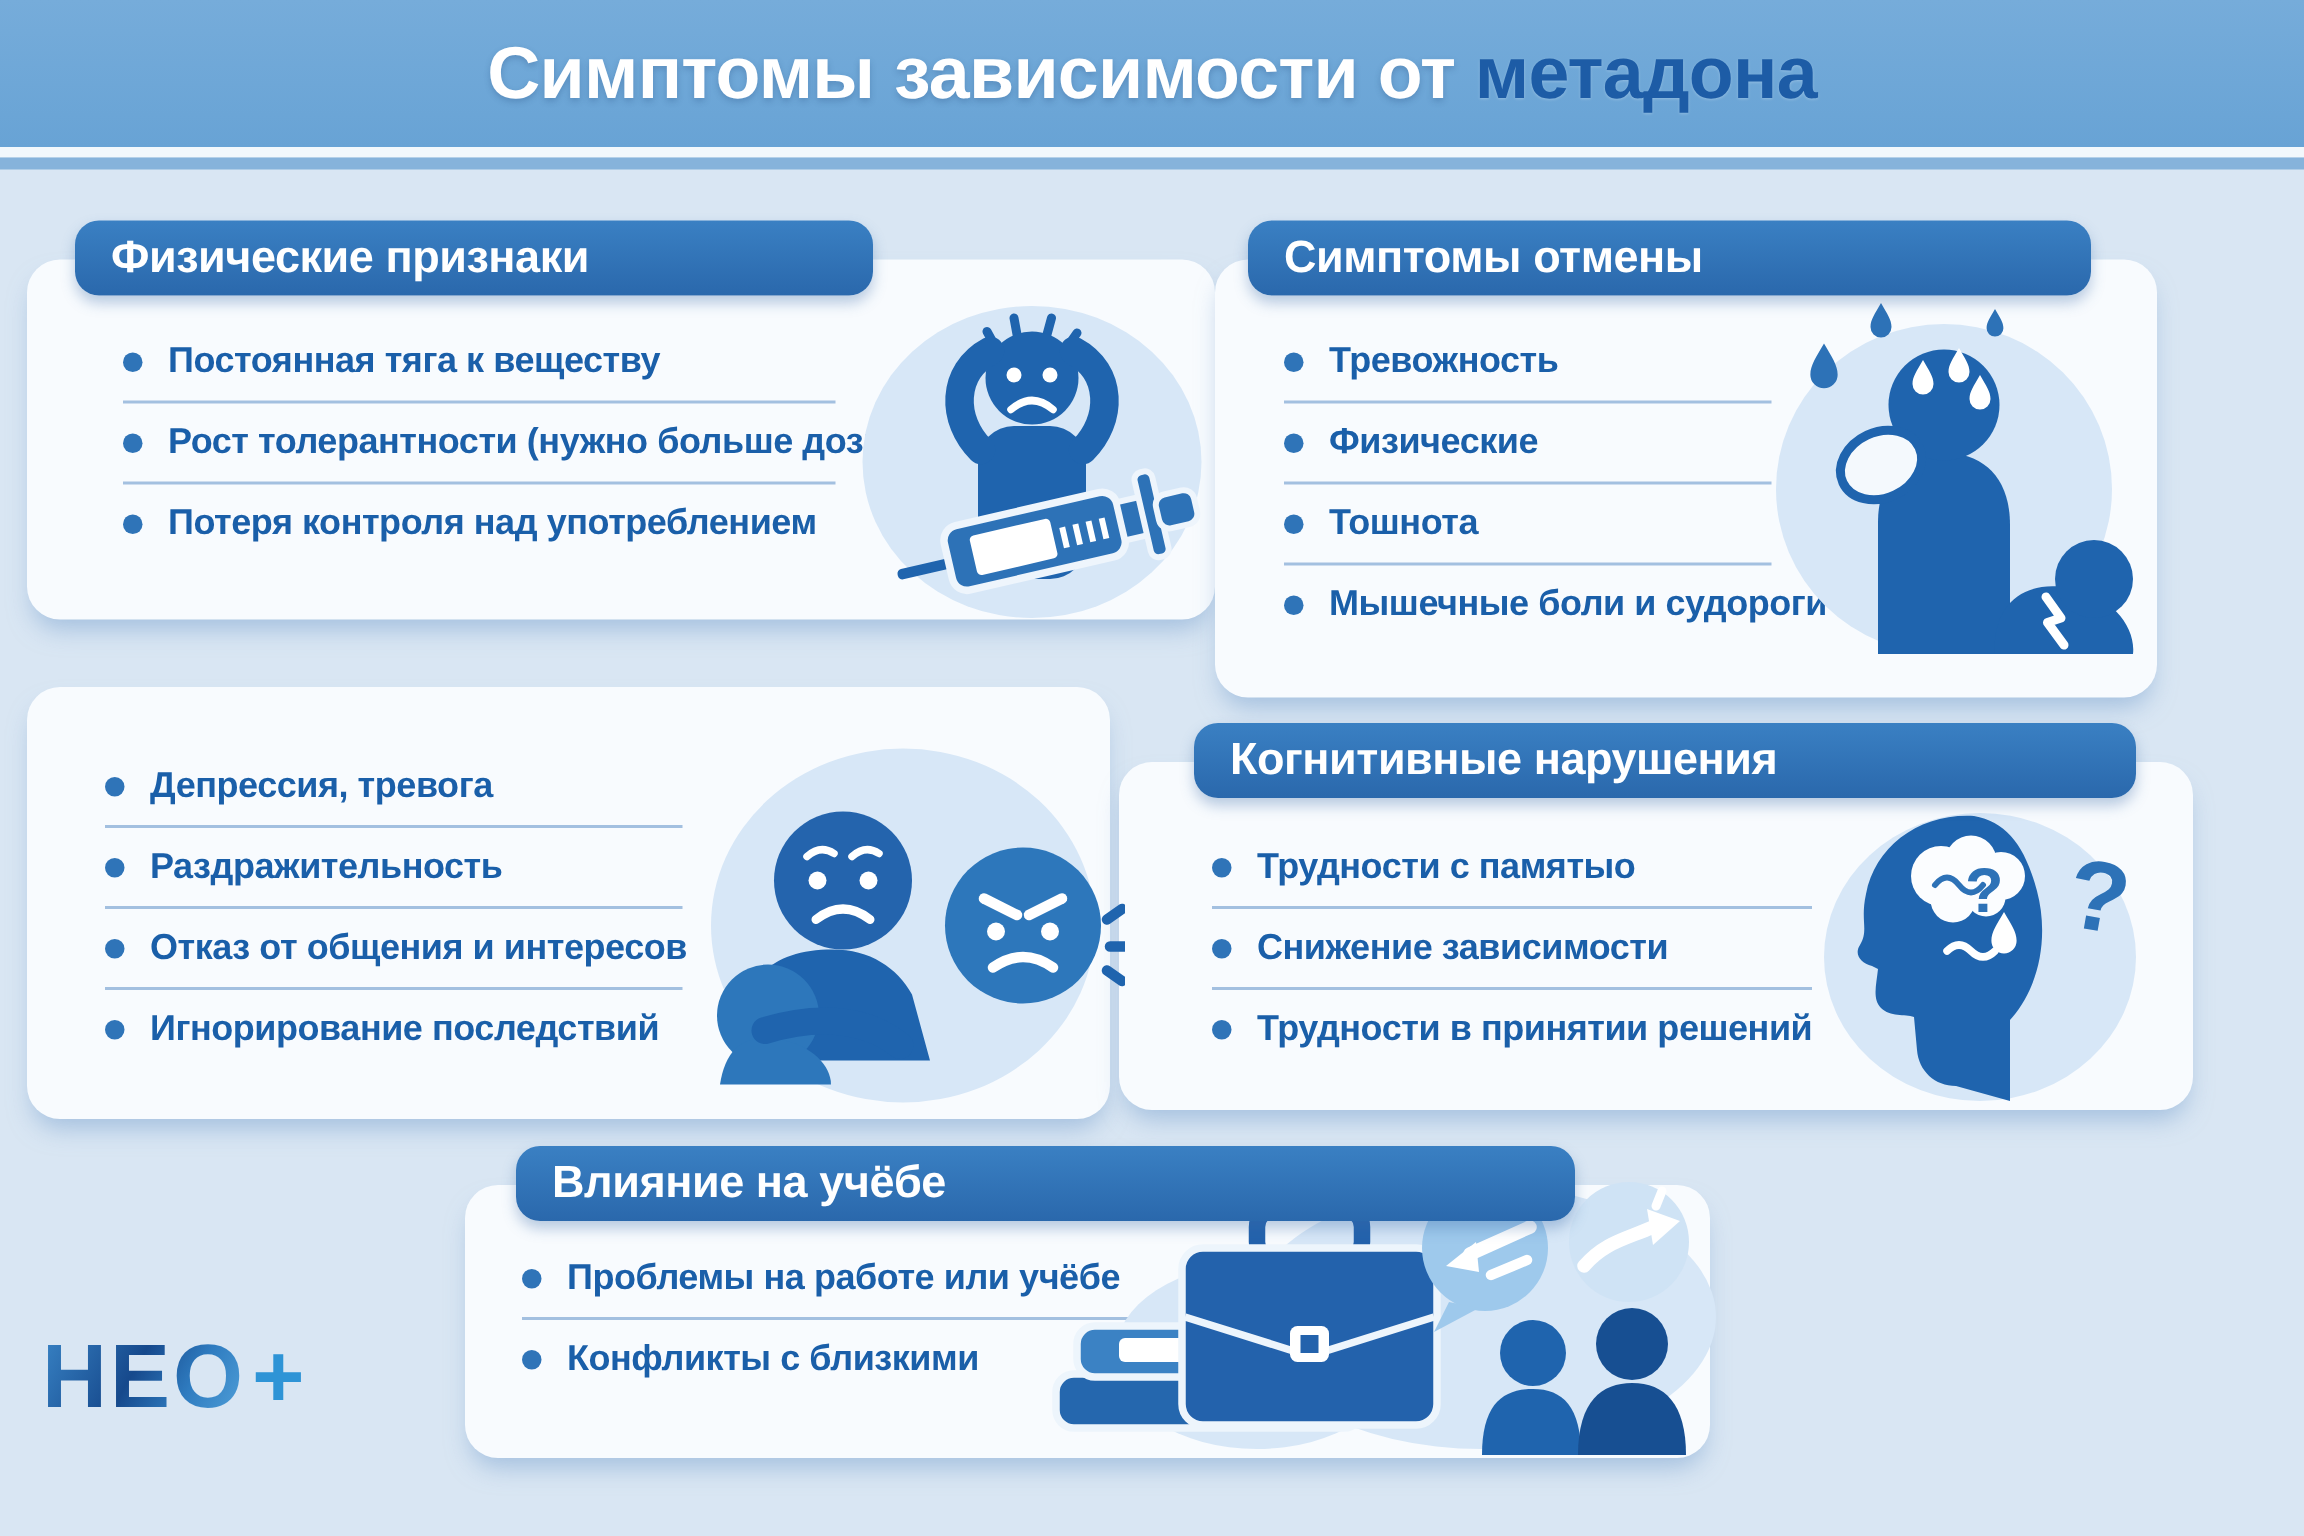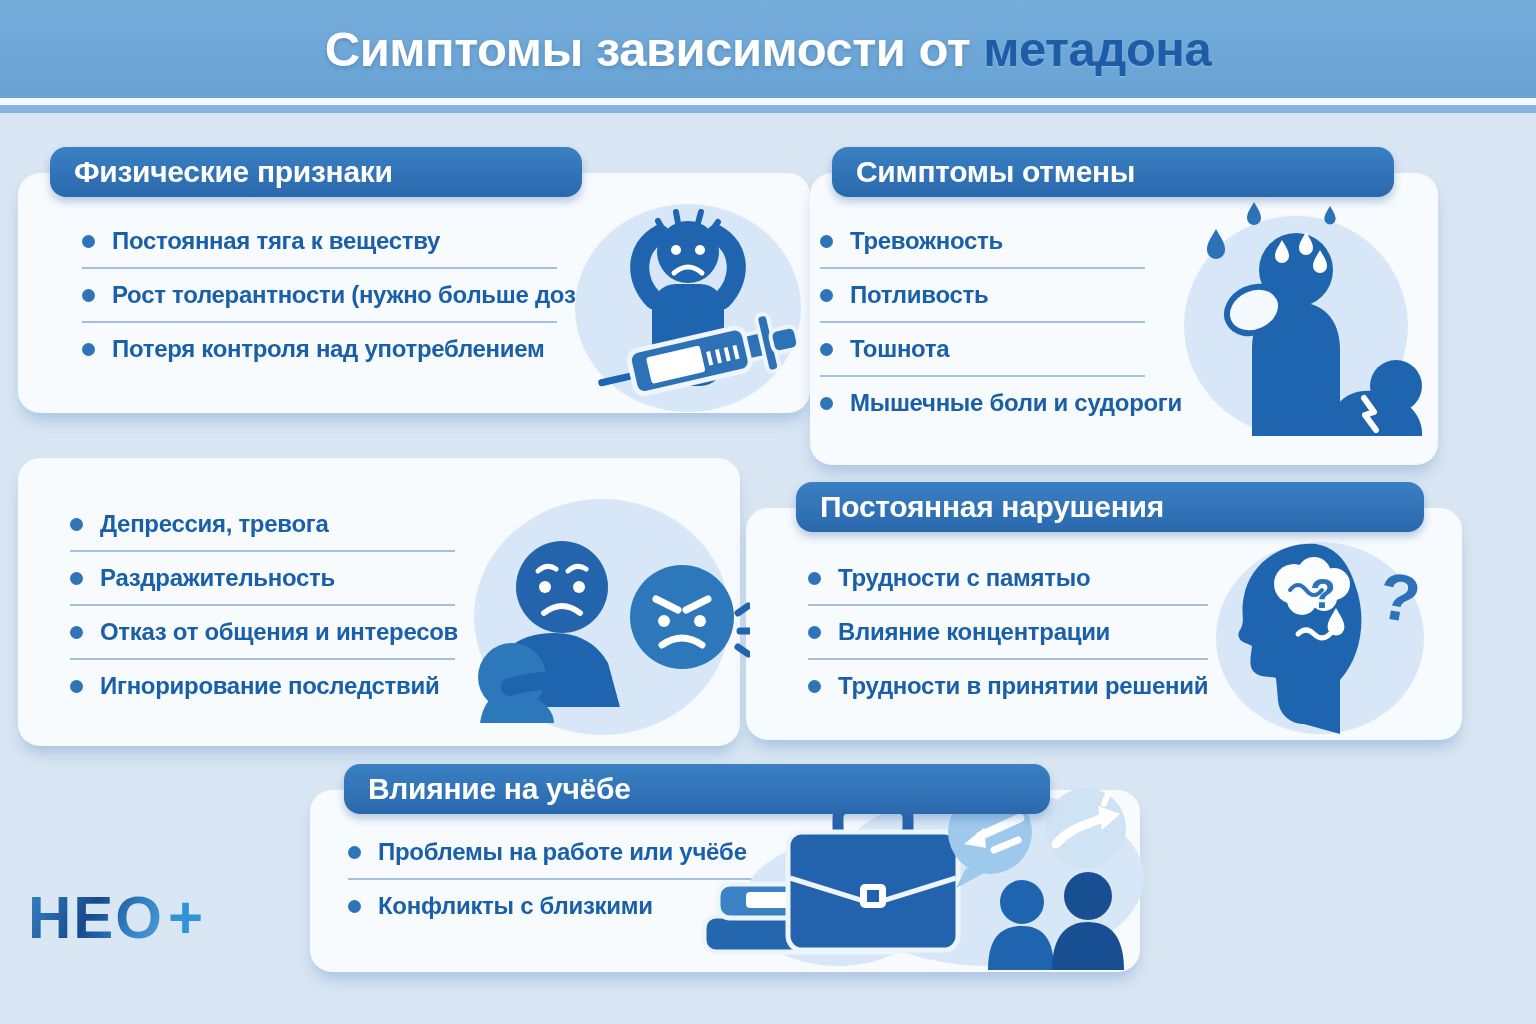--- a/index.html
+++ b/index.html
@@ -36,21 +36,21 @@
   #pill5{left:344px;top:764px;width:706px;}
   
   .symptom-list{position:absolute;margin:0;padding:0;list-style:none;z-index:2;}
   .symptom-list li{display:flex;align-items:center;position:relative;
     padding:12px 0 14px;font-weight:bold;color:#1a5fa9;font-size:24px;
     letter-spacing:-.3px;white-space:nowrap;}
   .symptom-list li:not(:last-child)::after{content:"";position:absolute;left:0;bottom:0;
     height:2px;background:#a3c0e0;width:var(--divw,460px);}
   .dot{width:13px;height:13px;border-radius:50%;background:#2f74b8;margin-right:17px;flex:none;}
   #list1{left:82px;top:215px;--divw:475px;}
-  #list2{left:820px;top:215px;--divw:325px;}
+  #list2{left:856px;top:215px;--divw:325px;}
   #list3{left:70px;top:498px;--divw:385px;}
   #list4{left:808px;top:552px;--divw:400px;}
   #list5{left:348px;top:826px;--divw:520px;}
   
   .illus{position:absolute;z-index:2;}
   #illus1{left:568px;top:196px;}
   #illus2{left:1168px;top:198px;}
   #illus3{left:450px;top:495px;}
   #illus4{left:1198px;top:532px;}
   #illus5{left:688px;top:786px;}
@@ -76,21 +76,21 @@
   <div class="hline-b"></div>
 
   <section class="card" id="card1"></section>
   <section class="card" id="card2"></section>
   <section class="card" id="card3"></section>
   <section class="card" id="card4"></section>
   <section class="card" id="card5"></section>
 
   <div class="pill" id="pill1">Физические признаки</div>
   <div class="pill" id="pill2">Симптомы отмены</div>
-  <div class="pill" id="pill4">Постоянная нарушения</div>
+  <div class="pill" id="pill4">Когнитивные нарушения</div>
   <div class="pill" id="pill5">Влияние на учёбе</div>
 
   <ul class="symptom-list" id="list1">
   <li>
     <span class="dot"></span>
     <span class="item-text">Постоянная тяга к веществу</span>
   </li>
 
   <li>
     <span class="dot"></span>
@@ -103,21 +103,21 @@
   </li>
 </ul>
   <ul class="symptom-list" id="list2">
   <li>
     <span class="dot"></span>
     <span class="item-text">Тревожность</span>
   </li>
 
   <li>
     <span class="dot"></span>
-    <span class="item-text">Потливость</span>
+    <span class="item-text">Физические</span>
   </li>
 
   <li>
     <span class="dot"></span>
     <span class="item-text">Тошнота</span>
   </li>
 
   <li>
     <span class="dot"></span>
     <span class="item-text">Мышечные боли и судороги</span>
@@ -145,21 +145,21 @@
   </li>
 </ul>
   <ul class="symptom-list" id="list4">
   <li>
     <span class="dot"></span>
     <span class="item-text">Трудности с памятыо</span>
   </li>
 
   <li>
     <span class="dot"></span>
-    <span class="item-text">Влияние концентрации</span>
+    <span class="item-text">Снижение зависимости</span>
   </li>
 
   <li>
     <span class="dot"></span>
     <span class="item-text">Трудности в принятии решений</span>
   </li>
 </ul>
   <ul class="symptom-list" id="list5">
   <li>
     <span class="dot"></span>

